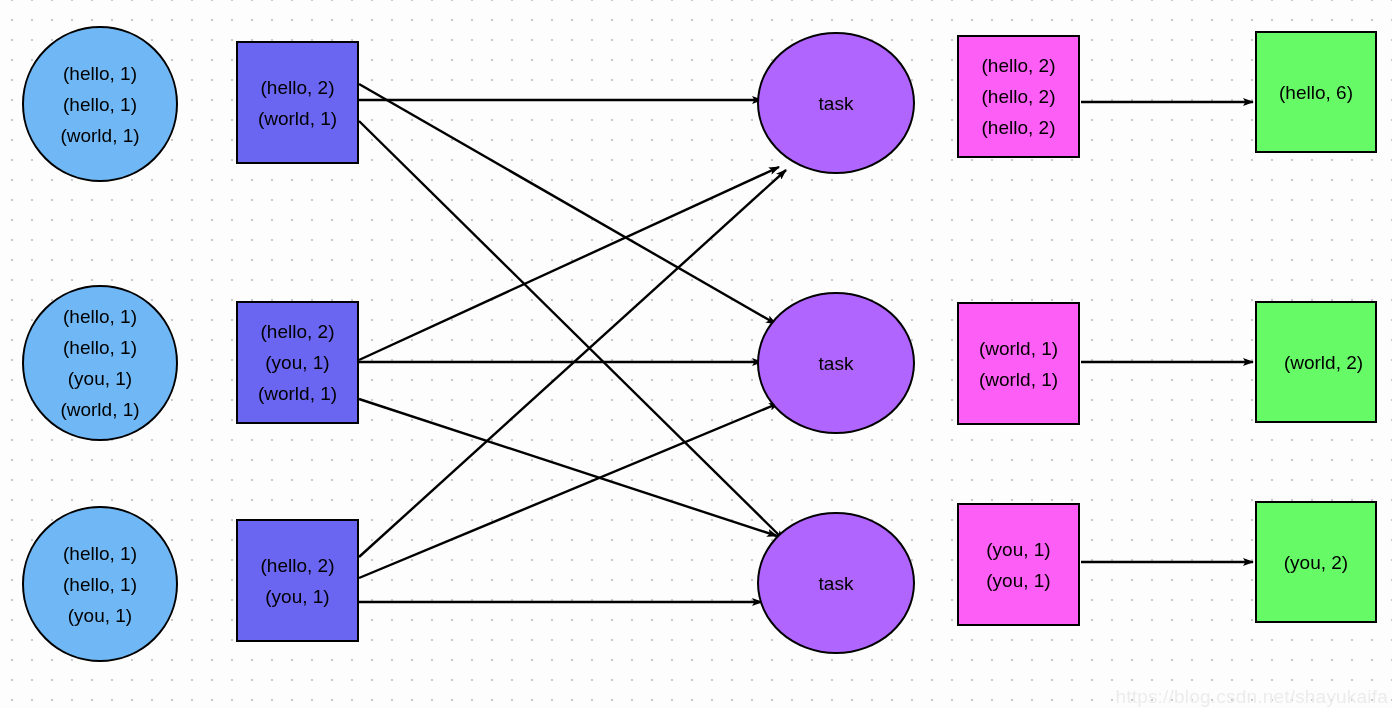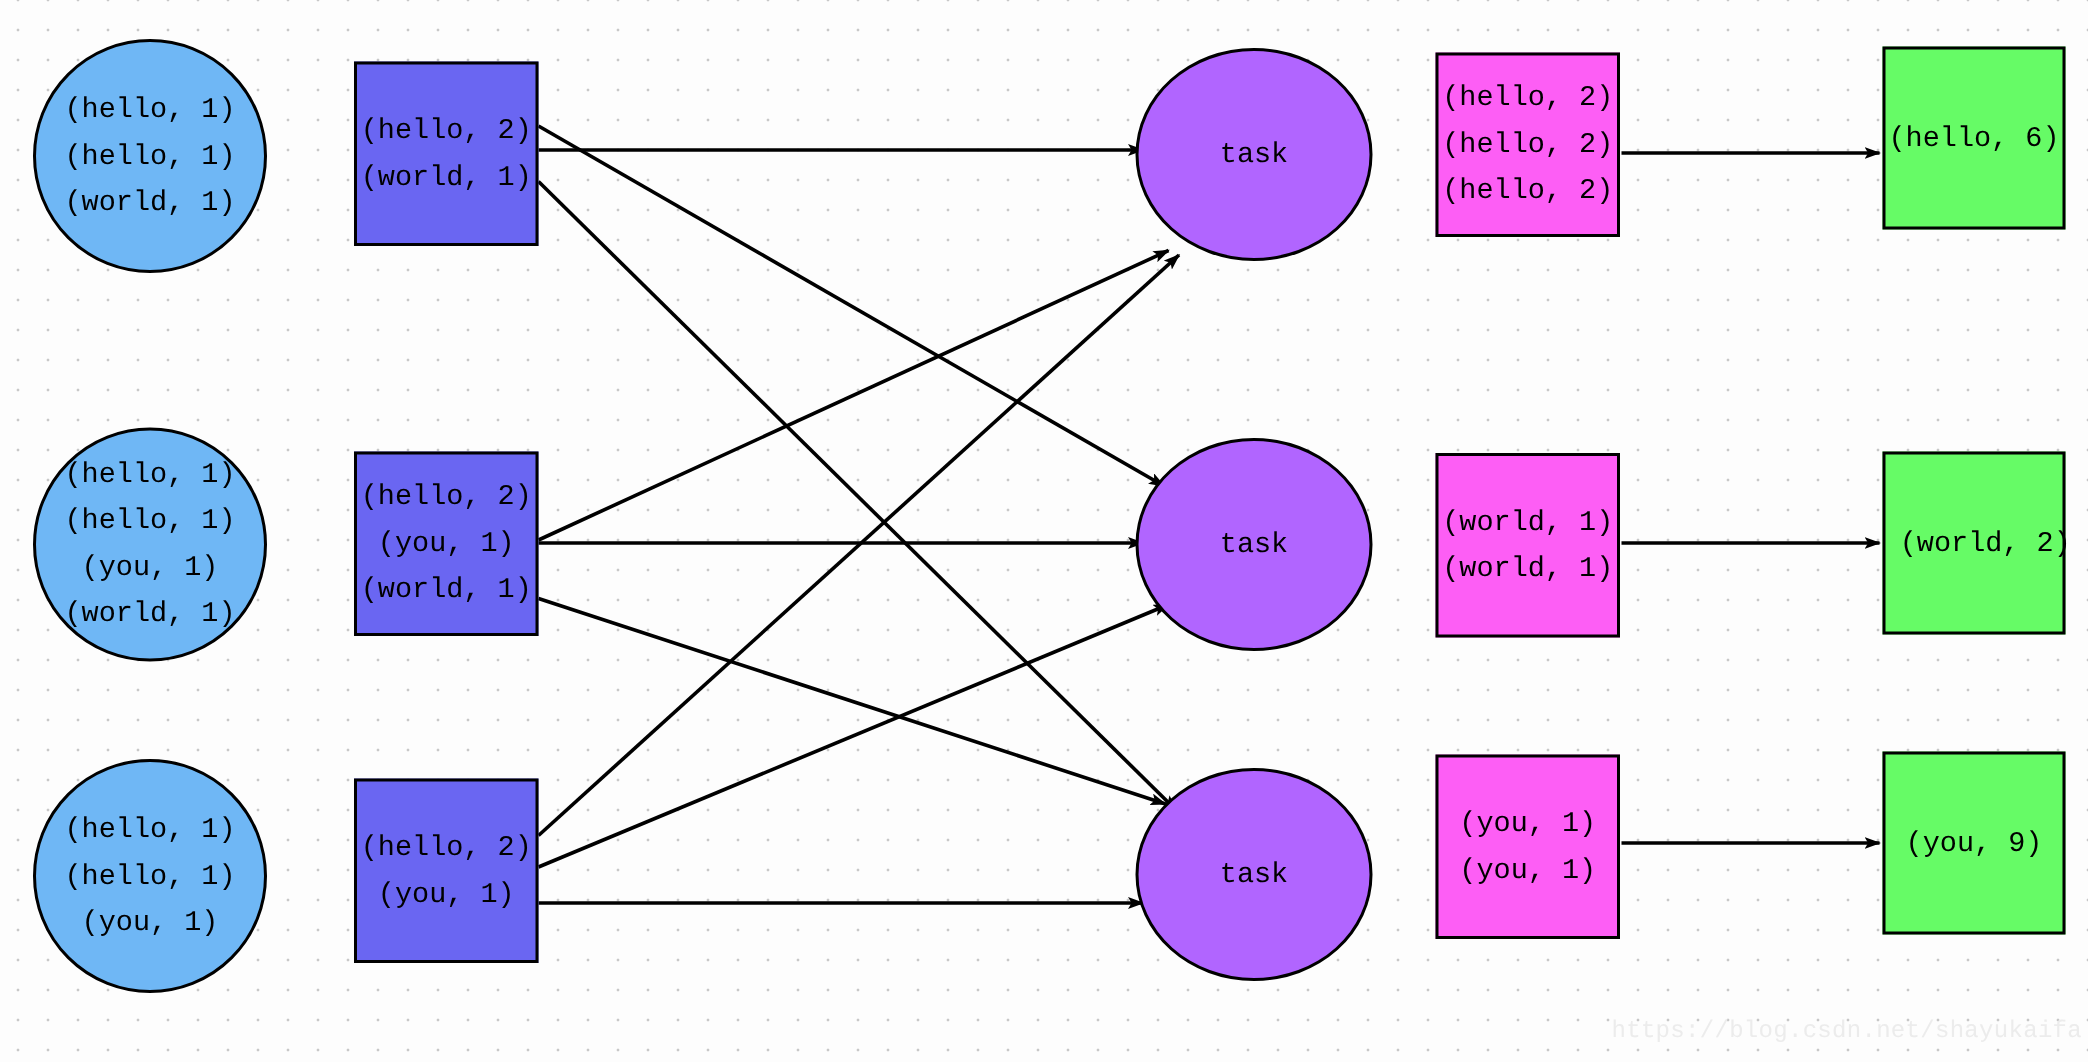--- a/index.html
+++ b/index.html
@@ -10,21 +10,21 @@
   }
   #canvas {
     position: relative;
     width: 1392px;
     height: 708px;
     background-color: #fdfdfd;
     background-image: radial-gradient(circle, #c8c8c8 0.9px, rgba(0,0,0,0) 1.1px);
     background-size: 20px 20px;
     background-position: 2px 10px;
     overflow: hidden;
-    font-family: Liberation Mono, monospace;
+    font-family: Liberation Sans, sans-serif;
   }
   #edges {
     position: absolute;
     left: 0;
     top: 0;
     width: 1392px;
     height: 708px;
     pointer-events: none;
   }
   .node {
@@ -40,22 +40,22 @@
     line-height: 31px;
     text-align: center;
     white-space: nowrap;
     z-index: 3;
   }
   .circle { border-radius: 50%; }
   .node .line { display: block; }
   .watermark {
     position: absolute;
     right: 4px;
-    bottom: 12px;
-    font-size: 16px;
+    bottom: 0;
+    font-size: 19px;
     color: #ececec;
     letter-spacing: 0.2px;
     z-index: 4;
     user-select: none;
   }
 </style>
 </head>
 <body>
 
 <div id="canvas">
@@ -137,17 +137,17 @@
     <span class="line">(you, 1)</span>
   </div>
 
   <div class="node" style="left:1255px; top:31px; width:122px; height:122px; background:#66FB66;">
     <span class="line">(hello, 6)</span>
   </div>
   <div class="node" style="left:1255px; top:301px; width:122px; height:122px; background:#66FB66;padding-left:15px;">
     <span class="line">(world, 2)</span>
   </div>
   <div class="node" style="left:1255px; top:501px; width:122px; height:122px; background:#66FB66;">
-    <span class="line">(you, 9)</span>
+    <span class="line">(you, 2)</span>
   </div>
 
   <div class="watermark">https://blog.csdn.net/shayukaifa</div>
 </div>
 
 </body></html>

